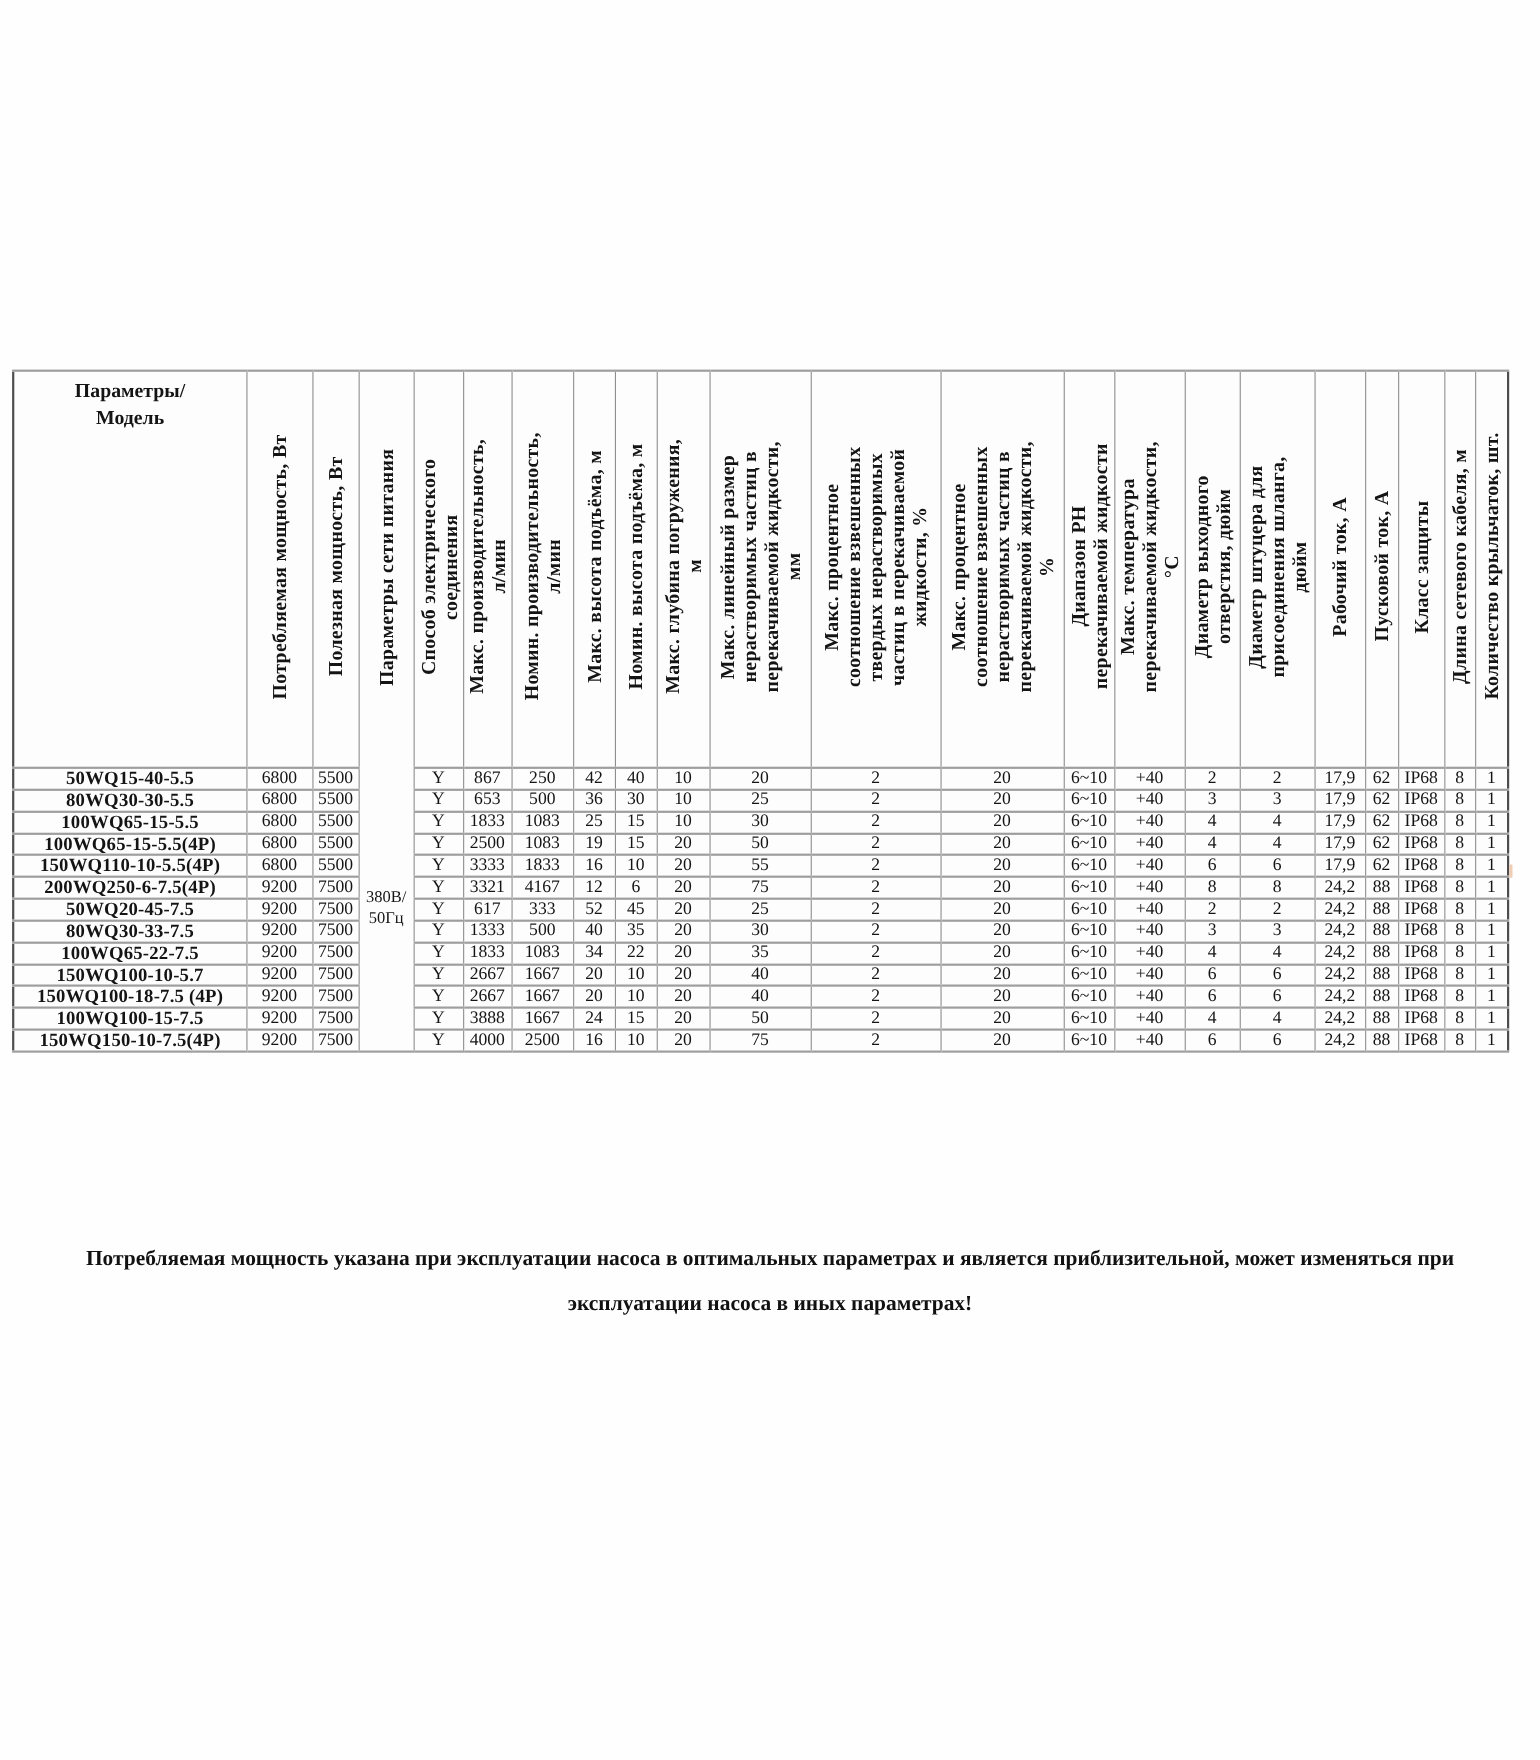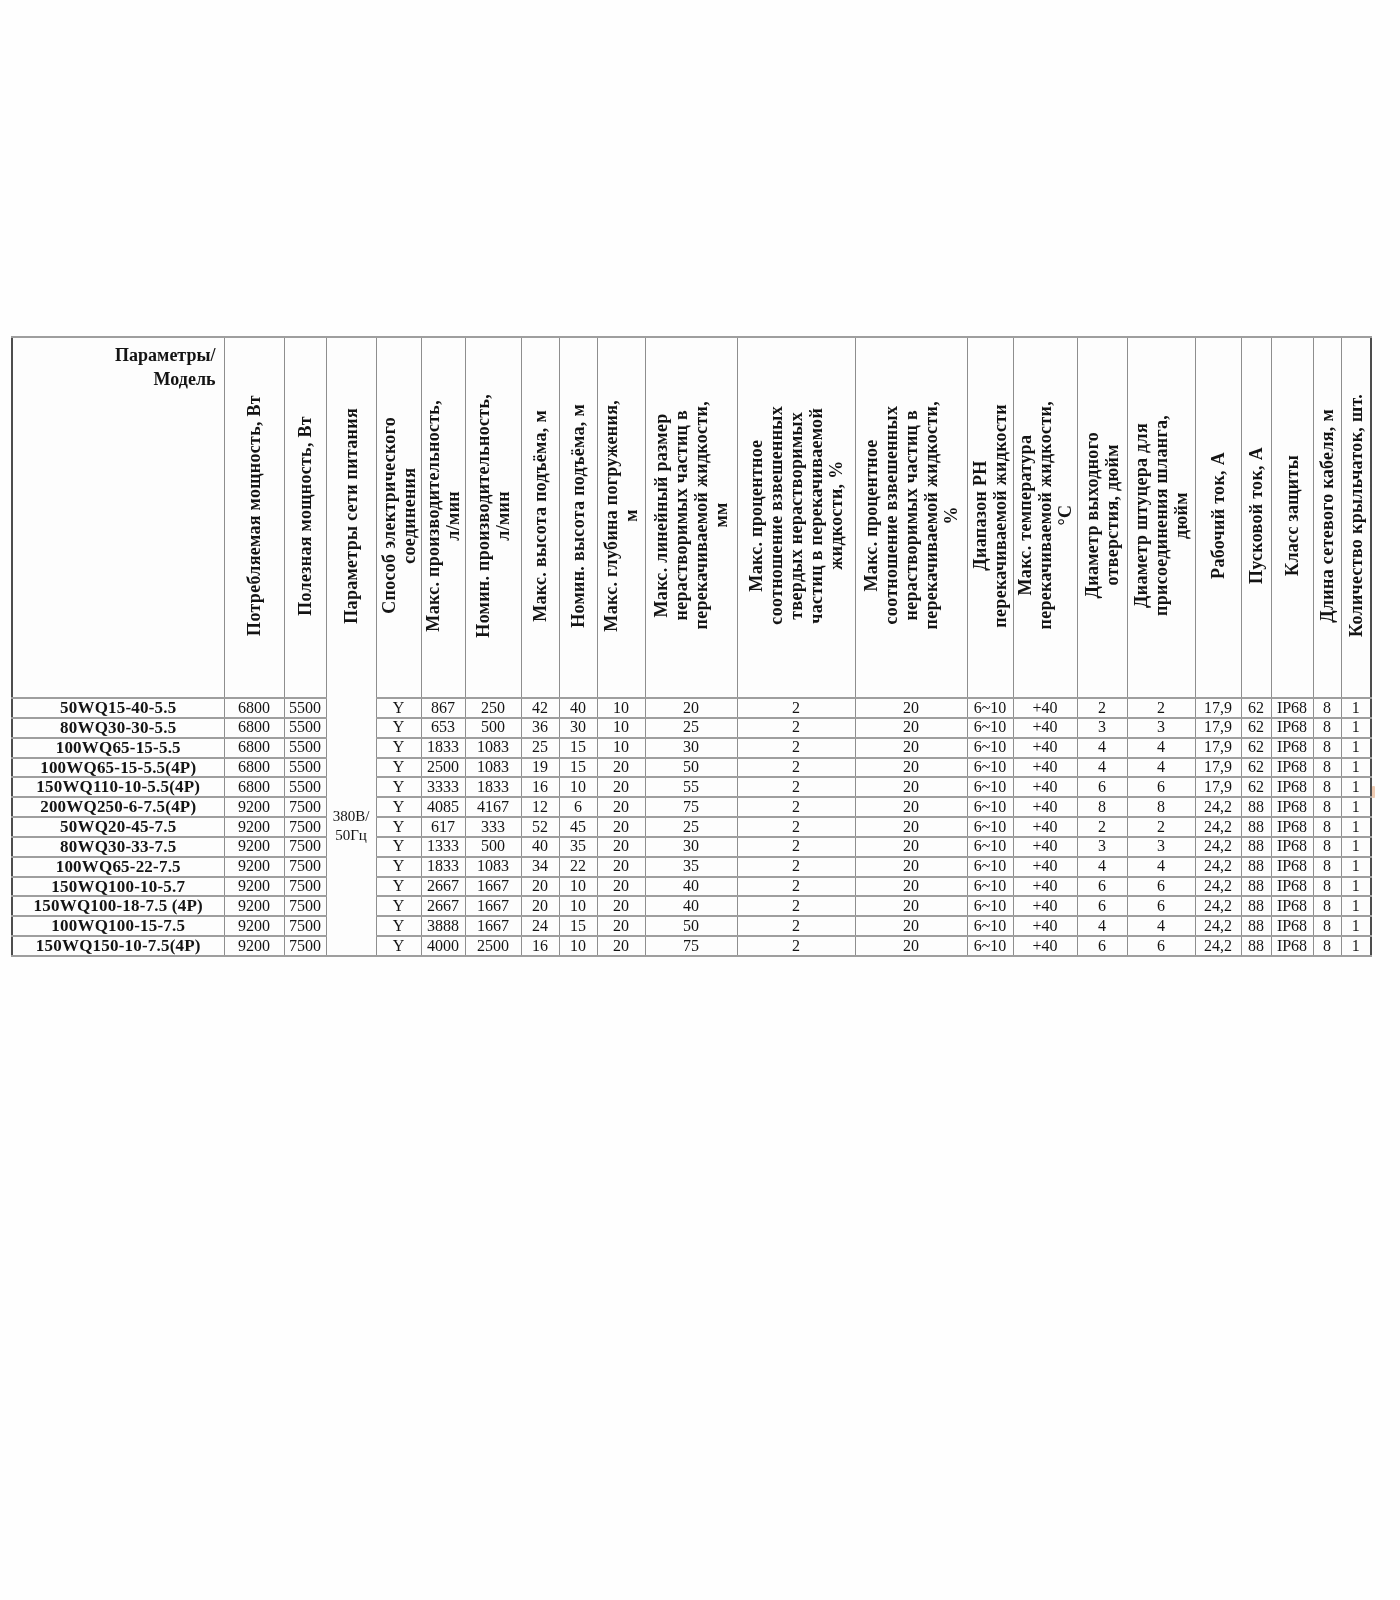--- a/index.html
+++ b/index.html
@@ -14,21 +14,21 @@
     border-collapse:collapse;table-layout:fixed;background:#fdfdfd;
     border:2px solid #4d4d4d;
   }
   th,td{
     border-left:1px solid #8e8e8e;border-right:1px solid #8e8e8e;
     border-top:2px solid #9e9e9e;border-bottom:2px solid #9e9e9e;
     color:#141414;overflow:hidden;
   }
   thead tr{height:361px;}
   th.corner{
-    text-align:right;vertical-align:top;padding:5px 8px;
+    text-align:center;vertical-align:top;padding:5px 8px;
     font-size:18px;font-weight:bold;white-space:pre-line;line-height:1.35;
   }
   th.rot{vertical-align:middle;text-align:center;padding:2px 0;font-weight:bold;}
   th.nb{border-bottom:hidden;}
   .vtext{
     display:inline-block;
     writing-mode:vertical-rl;transform:rotate(180deg);
     white-space:pre-line;text-align:center;
     font-weight:bold;font-size:18px;line-height:20px;letter-spacing:0.3px;
     max-height:350px;
@@ -242,21 +242,21 @@
           <td>62</td>
           <td>IP68</td>
           <td>8</td>
           <td>1</td>
         </tr>
         <tr>
           <td class="model">200WQ250-6-7.5(4P)</td>
           <td>9200</td>
           <td>7500</td>
           <td>Y</td>
-          <td>4085</td>
+          <td>3321</td>
           <td>4167</td>
           <td>12</td>
           <td>6</td>
           <td>20</td>
           <td>75</td>
           <td>2</td>
           <td>20</td>
           <td>6~10</td>
           <td>+40</td>
           <td>8</td>
@@ -425,16 +425,18 @@
           <td>24,2</td>
           <td>88</td>
           <td>IP68</td>
           <td>8</td>
           <td>1</td>
         </tr>
       </tbody>
   </table>
 
   <div class="notes">
+    <p class="note">Потребляемая мощность указана при эксплуатации насоса в оптимальных параметрах и является приблизительной, может изменяться при
+эксплуатации насоса в иных параметрах!</p>
   </div>
 
   <div class="artifact"></div>
 </div>
 
 </body></html>

